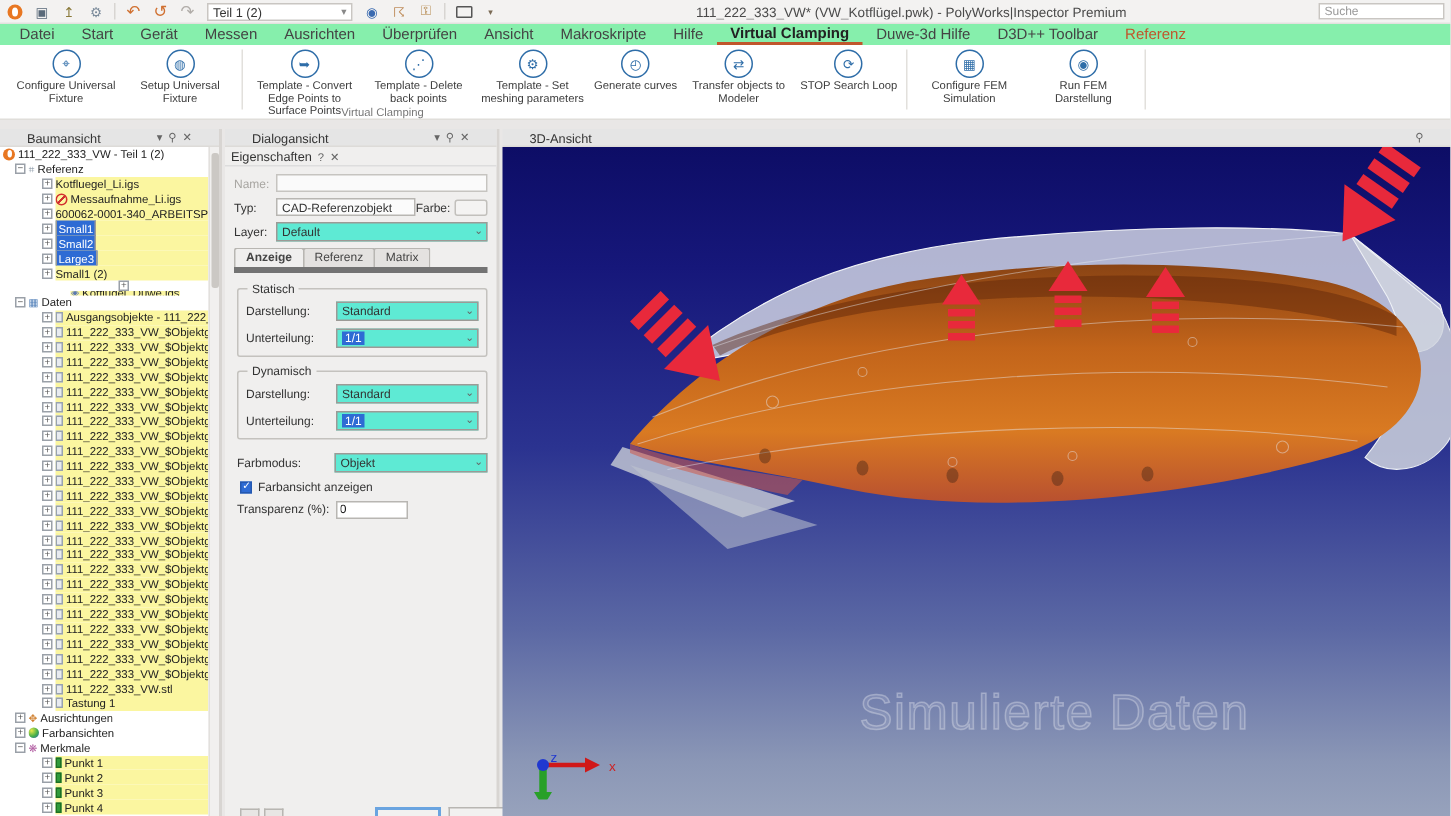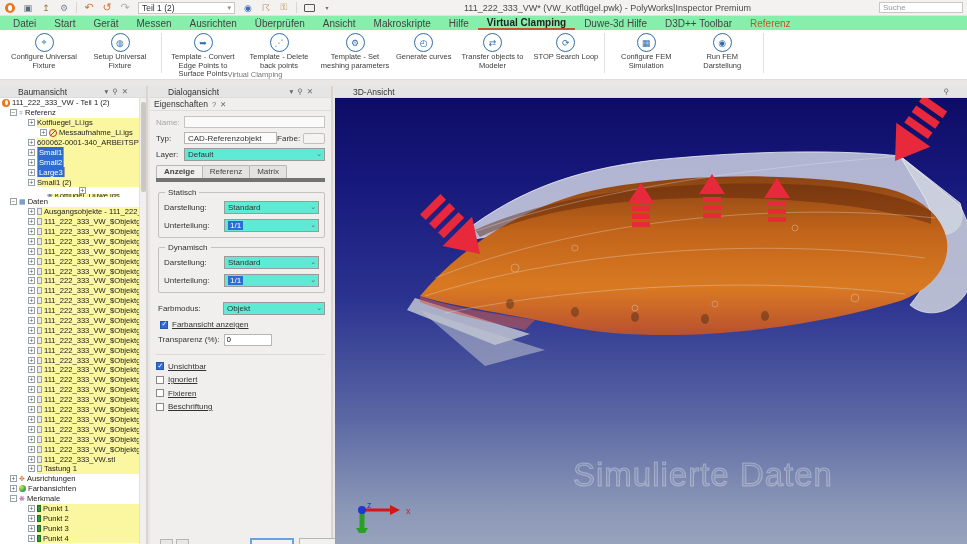--- a/index.html
+++ b/index.html
@@ -122,21 +122,21 @@
   .gbox legend, .gbox .leg { position:absolute; top:-5px; left:6px; background:#f0efee;
     padding:0 3px; font-size:8px; color:#333; }
   .grow { display:flex; align-items:center; margin-bottom:5px; }
   .grow label { width:60px; flex:none; }
   .grow .sel { flex:1; }
   .cb { width:8px; height:8px; border:1px solid #8a8886; background:#fff; flex:none;
     margin-right:4px; position:relative; }
   .cb.on { background:#2e6bd4; border-color:#2458b0; }
   .cb.on::after { content:"✓"; position:absolute; left:0.5px; top:-1.5px; color:#fff;
     font-size:7px; }
-  .cbrow { display:flex; align-items:center; margin-bottom:4.5px;text-decoration:underline; }
+  .cbrow { display:flex; align-items:center; margin-bottom:4.5px; }
   .flagblock { border-top:1px solid #dcdad7; margin-top:8px; padding-top:7px; }
   .num-in { width:48px; height:12px; border:1px solid #b8b6b2; background:#fff;
     font-size:8px; padding:0 2px; font-family:"Liberation Sans", sans-serif; }
   .dlg-bottom { position:absolute; bottom:0; left:0; right:0; height:6px; }
   .db-sq { position:absolute; bottom:0; width:13px; height:5px; background:#e8e6e4;
     border:1px solid #b8b6b2; border-bottom:none; }
   .db-btn { position:absolute; bottom:0; width:44px; height:6px; background:#f2f1f0;
     border:1px solid #b8b6b2; border-bottom:none; }
   .db-btn.focus { border:2px solid #6aa4e0; border-bottom:none; }
 
@@ -268,21 +268,21 @@
             <span class="ti i-reference-axes">⌗</span>
             <span class="tlabel">Referenz</span>
           </span>
         </div>
         <div class="trow" style="padding-left: 28px;">
           <span class="exp">+</span>
           <span class="hl y">
             <span class="tlabel">Kotfluegel_Li.igs</span>
           </span>
         </div>
-        <div class="trow" style="padding-left: 40px;">
+        <div class="trow" style="padding-left: 28px;">
           <span class="exp">+</span>
           <span class="hl y">
             <span class="ti i-prohibited"></span>
             <span class="tlabel">Messaufnahme_Li.igs</span>
           </span>
         </div>
         <div class="trow" style="padding-left: 28px;">
           <span class="exp">+</span>
           <span class="hl y">
             <span class="tlabel">600062-0001-340_ARBEITSPLATTE_700</span>
@@ -656,38 +656,20 @@
         </div>
         <div class="cbrow" style="margin-left:4px;">
           <span class="cb on"></span>
           <span>Farbansicht anzeigen</span>
         </div>
         <div class="frow" style="margin-left:2px;">
           <label style="margin-right:4px;">Transparenz (%):</label>
           <input class="num-in" value="0" style="">
         </div>
 
-        <div class="flagblock" id="flagBlock">
-            <div class="cbrow">
-              <span class="cb on"></span>
-              <span>Unsichtbar</span>
-            </div>
-            <div class="cbrow">
-              <span class="cb"></span>
-              <span>Ignoriert</span>
-            </div>
-            <div class="cbrow">
-              <span class="cb"></span>
-              <span>Fixieren</span>
-            </div>
-            <div class="cbrow">
-              <span class="cb"></span>
-              <span>Beschriftung</span>
-            </div>
-          </div>
       </div>
     </div>
     <div class="dlg-bottom">
       <span class="db-sq" style="left:10px;"></span>
       <span class="db-sq" style="left:26px;"></span>
       <span class="db-btn focus" style="left:100px;"></span>
       <span class="db-btn" style="left:149px;"></span>
     </div>
   </div>
 

